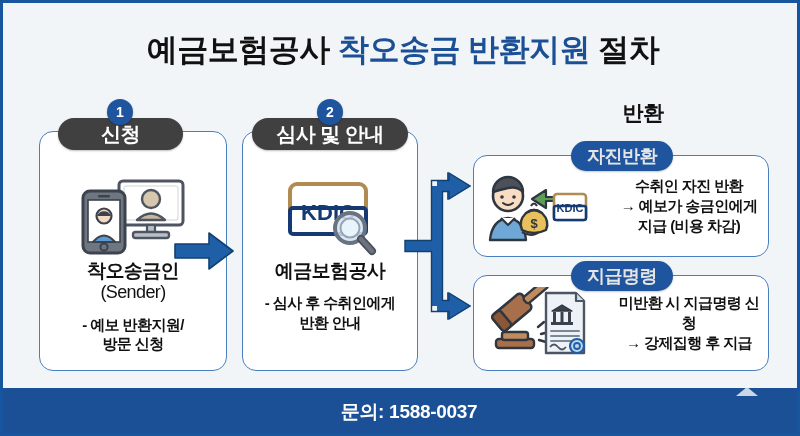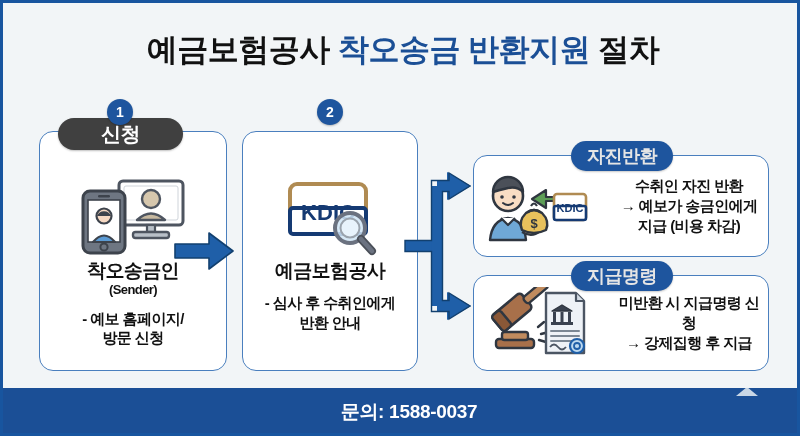--- a/index.html
+++ b/index.html
@@ -69,21 +69,21 @@
     height:86px;top:40px;
     display:flex;align-items:center;justify-content:center;
   }
   .step-body{
     position:absolute;left:0;width:100%;
     top:128px;
     text-align:center;
     color:#111;
   }
   .step-title{font-size:19px;font-weight:bold;line-height:1.18;letter-spacing:-0.6px;}
-  .step-sub{font-size:13px;font-weight:bold;line-height:1.2;letter-spacing:-0.6px;}
+  .step-sub{font-size:18px;font-weight:normal;line-height:1.2;letter-spacing:-0.6px;}
   .step-note{
     margin-top:11px;
     font-size:15px;font-weight:bold;line-height:1.28;
     letter-spacing:-0.6px;color:#111;
   }
 
   
   .ret-head{
     position:absolute;left:560px;top:96px;width:160px;
     text-align:center;font-size:21px;font-weight:bold;color:#111;
@@ -174,21 +174,21 @@
         <circle cx="27" cy="41" r="7.5" fill="#f6d9c3" stroke="#3d434c" stroke-width="2.2"></circle>
         <path d="M20 41 a7.5 7.5 0 0 1 14 0 z" fill="#3d434c"></path>
         <path d="M16 67 q11 -13 22 0 z" fill="#5b9bd5" stroke="#3d434c" stroke-width="2.2" stroke-linejoin="round"></path>
         <circle cx="27" cy="72" r="3.6" fill="none" stroke="#3d434c" stroke-width="2"></circle>
         <rect x="21" y="20" width="12" height="2.4" rx="1.2" fill="#3d434c"></rect>
       </svg>
     </div>
     <div class="step-body">
       <div class="step-title">착오송금인</div>
       <div class="step-sub">(Sender)</div>
-      <div class="step-note" style="white-space:pre-line;">- 예보 홈페이지/
+      <div class="step-note" style="white-space:pre-line;">- 예보 반환지원/
 방문 신청</div>
     </div>
   </div>
   <div class="badge" id="badge1">신청</div>
   <div class="num-circle" id="num1">1</div>
 
   <div class="conn" id="arrow1">
     <svg width="62" height="40" viewBox="0 0 62 40" aria-hidden="true">
       <path d="M2 13 H36 V2 L60 20 L36 38 V27 H2 Z" fill="#1f5fa8" stroke="#12406f" stroke-width="1.6" stroke-linejoin="round"></path>
     </svg>
@@ -205,39 +205,41 @@
         <path d="M87 65 L98 77" stroke="#4b5059" stroke-width="8" stroke-linecap="round"></path>
         <path d="M87 65 L98 77" stroke="#6b7280" stroke-width="4.5" stroke-linecap="round"></path>
       </svg>
     </div>
     <div class="step-body">
       <div class="step-title">예금보험공사</div>
       <div class="step-note" style="white-space:pre-line;">- 심사 후 수취인에게
 반환 안내</div>
     </div>
   </div>
+  <div class="badge" id="badge2">심사 및 안내</div>
   <div class="num-circle" id="num2">2</div>
 
   <div class="conn" id="fork">
     <svg width="72" height="160" viewBox="0 0 72 160" aria-hidden="true">
       <g fill="none" stroke="#1f5fa8" stroke-width="11" stroke-linecap="butt">
         <path d="M4 80 H36"></path>
         <path d="M36 80 V20"></path>
         <path d="M36 80 V140"></path>
         <path d="M36 20 H50"></path>
         <path d="M36 140 H50"></path>
       </g>
       <path d="M46 6 L70 20 L46 34 Z" fill="#1f5fa8"></path>
       <path d="M46 126 L70 140 L46 154 Z" fill="#1f5fa8"></path>
       <g fill="none" stroke="#12406f" stroke-width="1.4">
         <path d="M4 74.5 H30.5 V14.5 H48 V7 L69 20 L48 33 V25.5 H41.5 V134.5 H48 V127 L69 140 L48 153 V145.5 H30.5 V85.5 H4 Z"></path>
       </g>
     </svg>
   </div>
 
+  <div class="ret-head">반환</div>
 
   <div class="r-card" id="rcard1">
     <div class="r-inner">
       <div class="r-icon">
         <svg width="104" height="76" viewBox="0 0 104 76" aria-hidden="true">
 
           <circle cx="24" cy="28" r="15" fill="#f8ddc4" stroke="#2f3640" stroke-width="2.6"></circle>
           <path d="M9 24 a15 15 0 0 1 30 0 q-6 -6 -15 -4 q-9 2 -15 4 z" fill="#4b5059" stroke="#2f3640" stroke-width="2.4" stroke-linejoin="round"></path>
           <circle cx="18" cy="29" r="1.8" fill="#2f3640"></circle>
           <circle cx="30" cy="29" r="1.8" fill="#2f3640"></circle>

